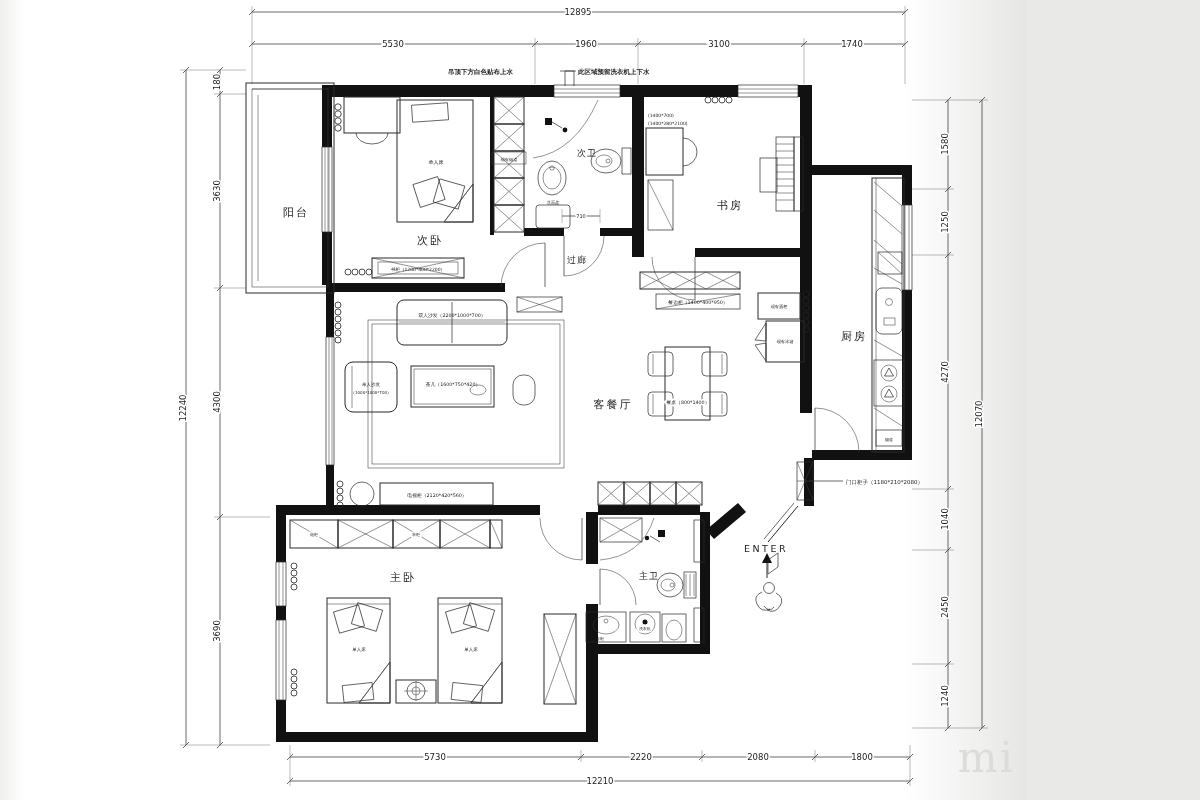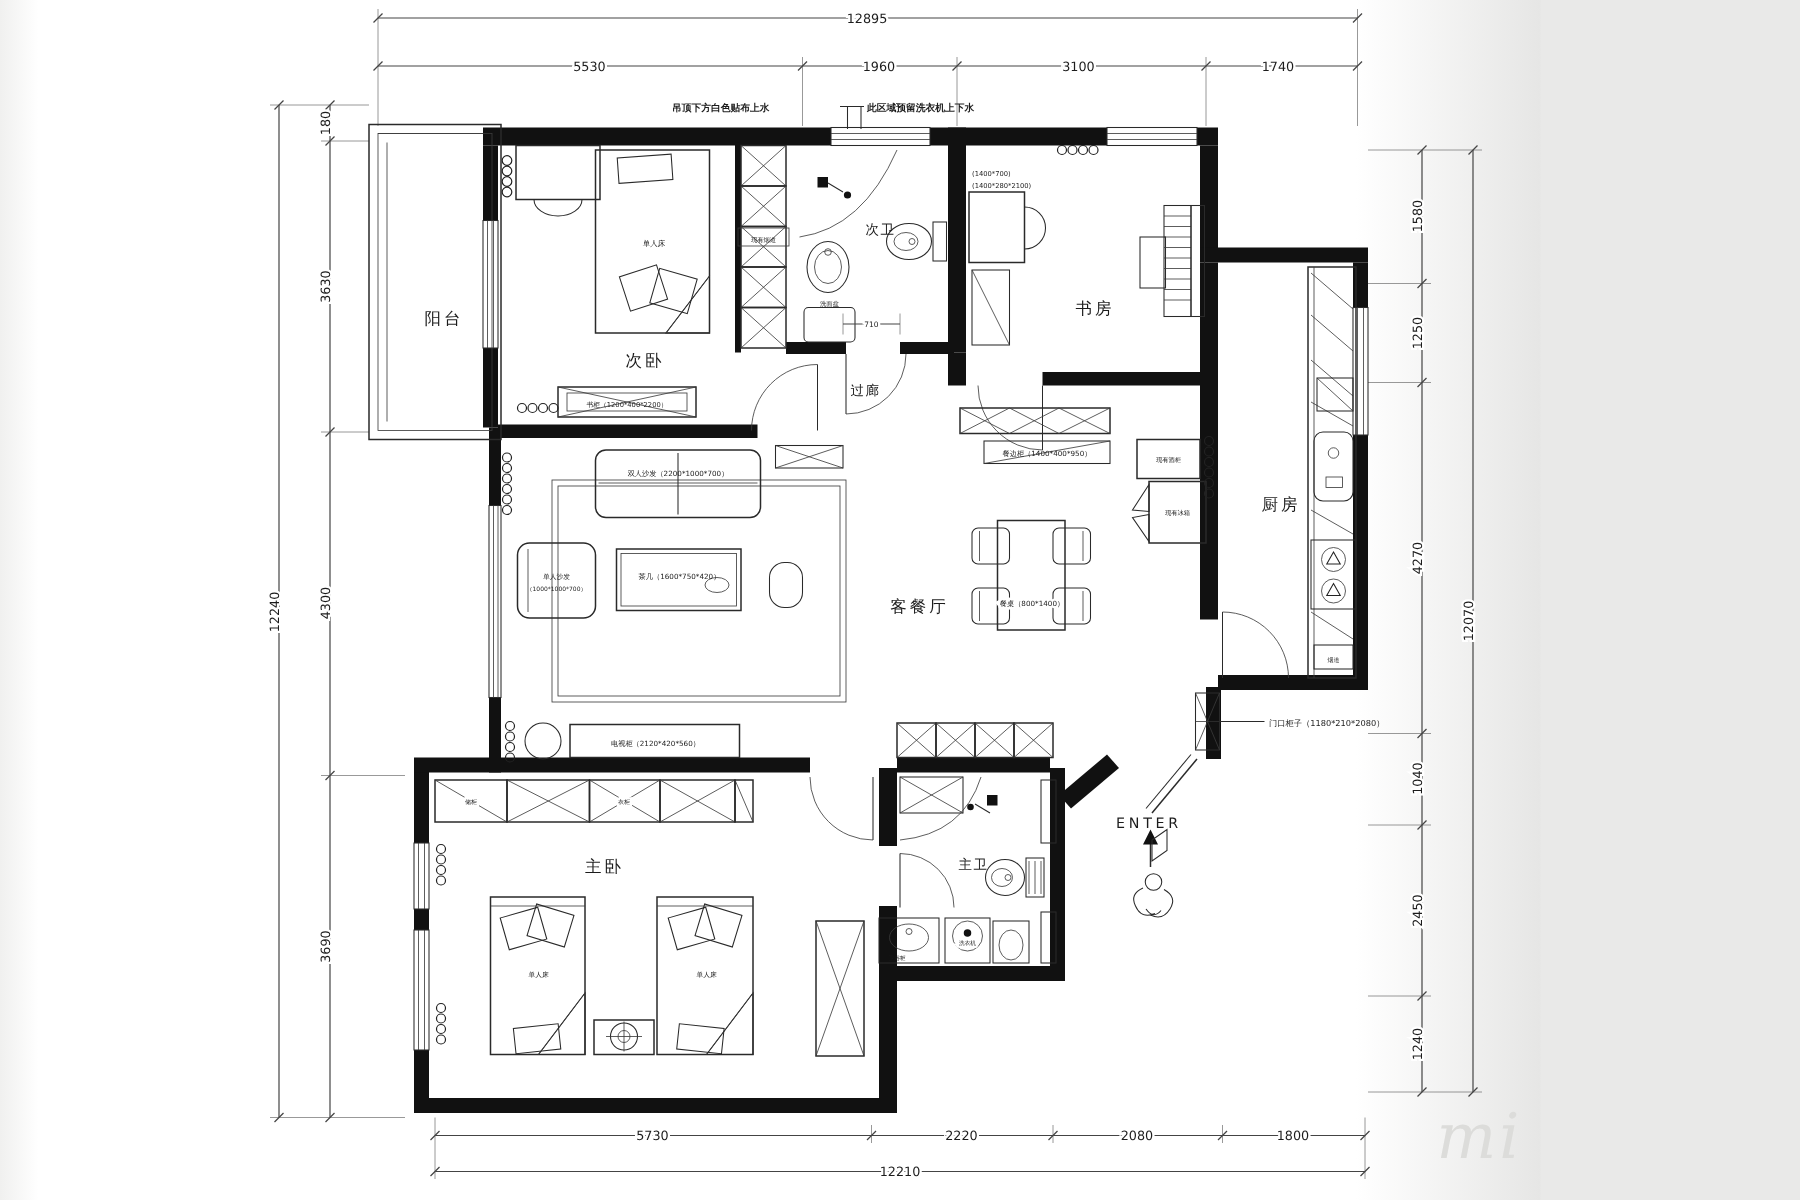--- a/index.html
+++ b/index.html
@@ -24,21 +24,21 @@
   .enter{font-size:9.5px;letter-spacing:2.5px;text-anchor:middle;}
   .nlet{font-size:15px;text-anchor:start;}
   .wall{fill:#111;stroke:none;}
   .ln{stroke:#2a2a2a;stroke-width:1;fill:none;}
   .ln7{stroke:#2a2a2a;stroke-width:0.7;fill:none;}
   .ln5{stroke:#3a3a3a;stroke-width:0.55;fill:none;}
   .dl{stroke:#444;stroke-width:0.8;fill:none;}
   .ext{stroke:#777;stroke-width:0.5;fill:none;}
   .coil{fill:none;stroke:#222;stroke-width:0.8;}
   .wm{position:absolute;right:12px;bottom:18px;font-size:42px;color:#dcdcda;
-      font-family:"DejaVu Serif",serif;font-style:italic;letter-spacing:2px;text-align:center;}
+      font-family:"DejaVu Serif",serif;letter-spacing:2px;text-align:center;}
 </style>
 </head>
 <body>
 
 <div class="page">
 <svg width="1200" height="800" viewBox="0 0 1200 800">
 
   <g>
     <line class="dl" x1="252" y1="12" x2="905" y2="12"></line>
     <line class="dl" x1="252" y1="44" x2="905" y2="44"></line>

